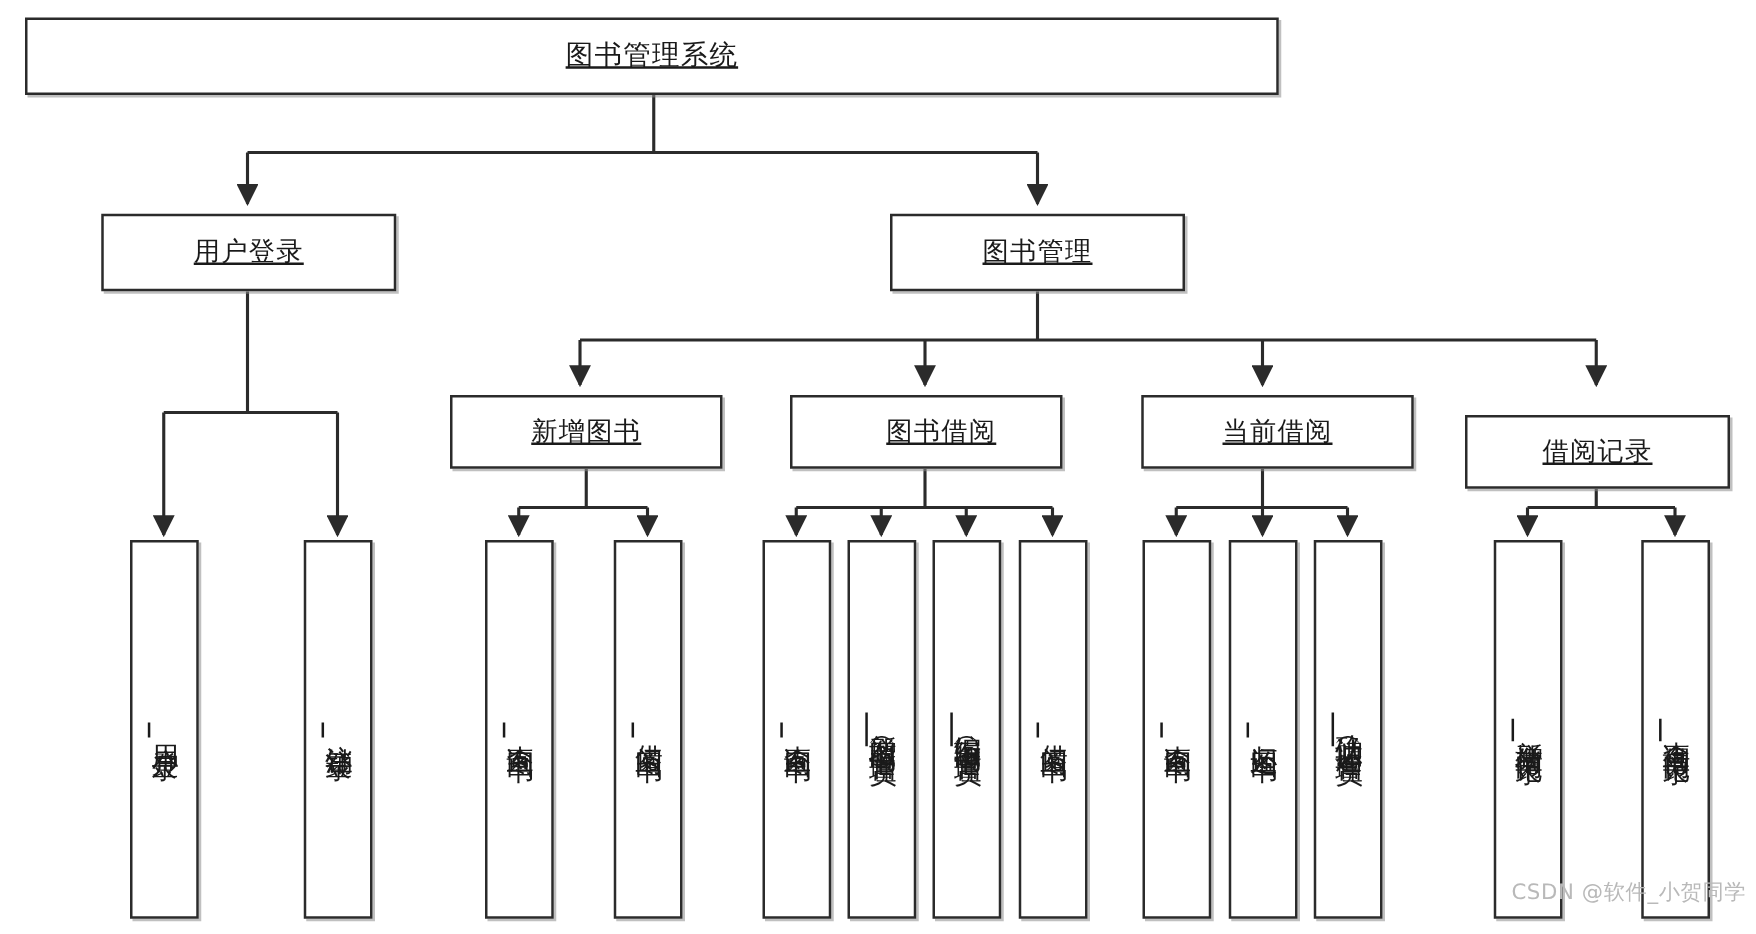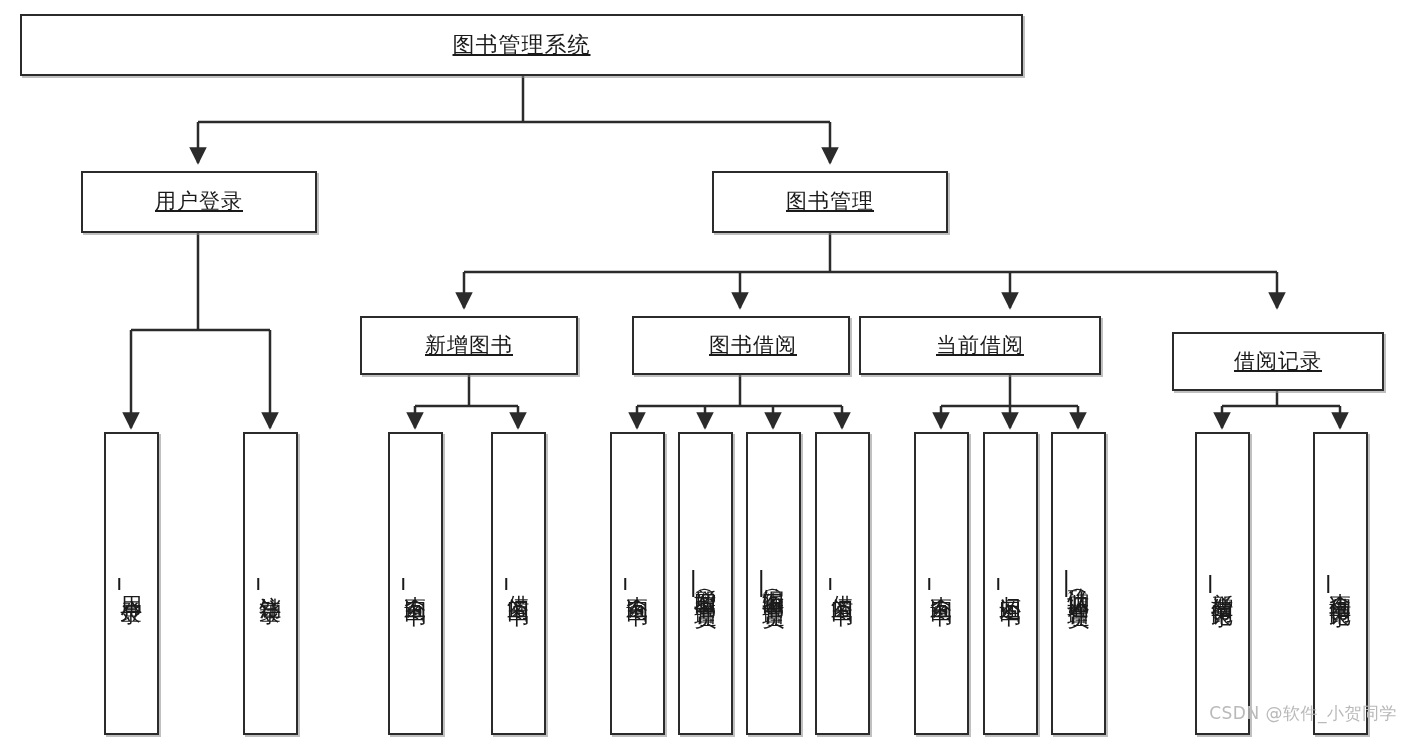--- a/index.html
+++ b/index.html
@@ -138,21 +138,21 @@
   <div class="node horiz" style="left:712px; top:171px; width:236px; height:62px;">
     <span>图书管理</span>
   </div>
 
   <div class="node horiz" style="left:360px; top:316px; width:218px; height:59px;">
     <span>新增图书</span>
   </div>
   <div class="node horiz" style="left:632px; top:316px; width:218px; height:59px;padding-left:24px;">
     <span>图书借阅</span>
   </div>
-  <div class="node horiz" style="left:859px; top:316px; width:242px; height:59px;">
+  <div class="node horiz" style="left:913px; top:316px; width:218px; height:59px;">
     <span>当前借阅</span>
   </div>
   <div class="node horiz" style="left:1172px; top:316px; width:212px; height:59px;margin-top:16px;">
     <span>借阅记录</span>
   </div>
 
   <div class="node vert" style="left:104px; top:432px; width:55px; height:303px;">
     <span class="vlabel">用户登录</span>
   </div>
   <div class="node vert" style="left:243px; top:432px; width:55px; height:303px;">

